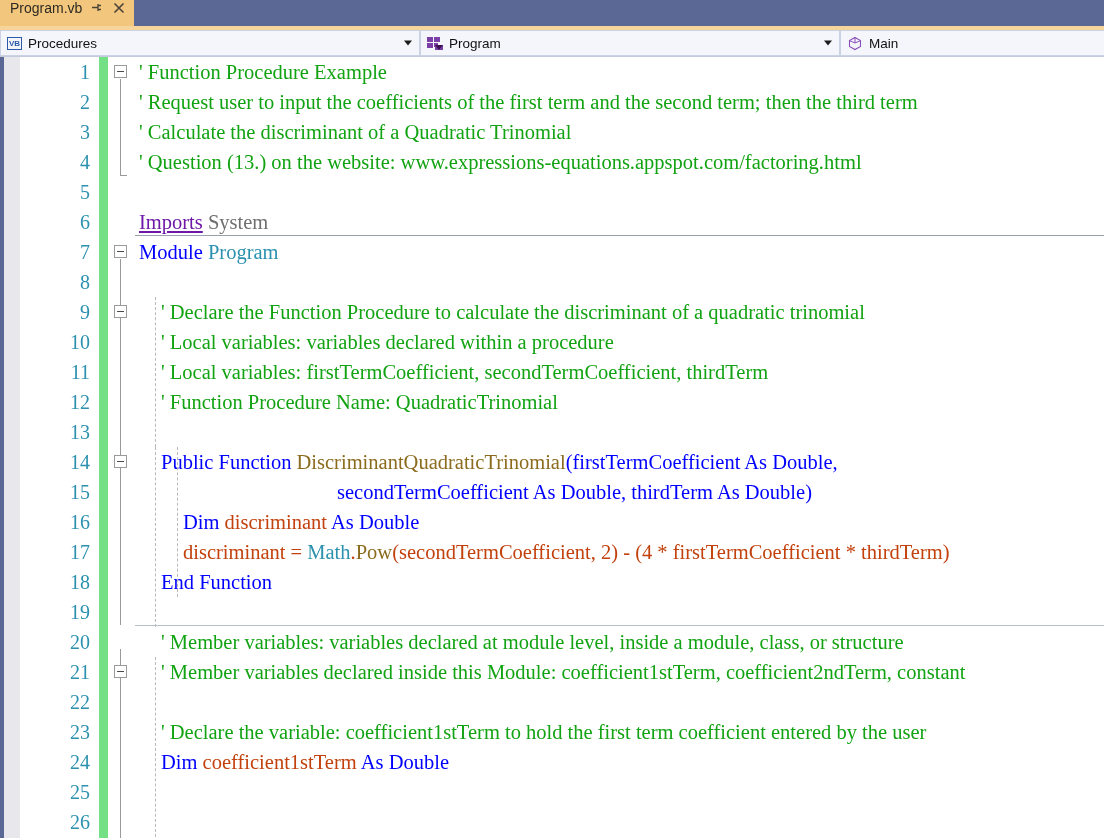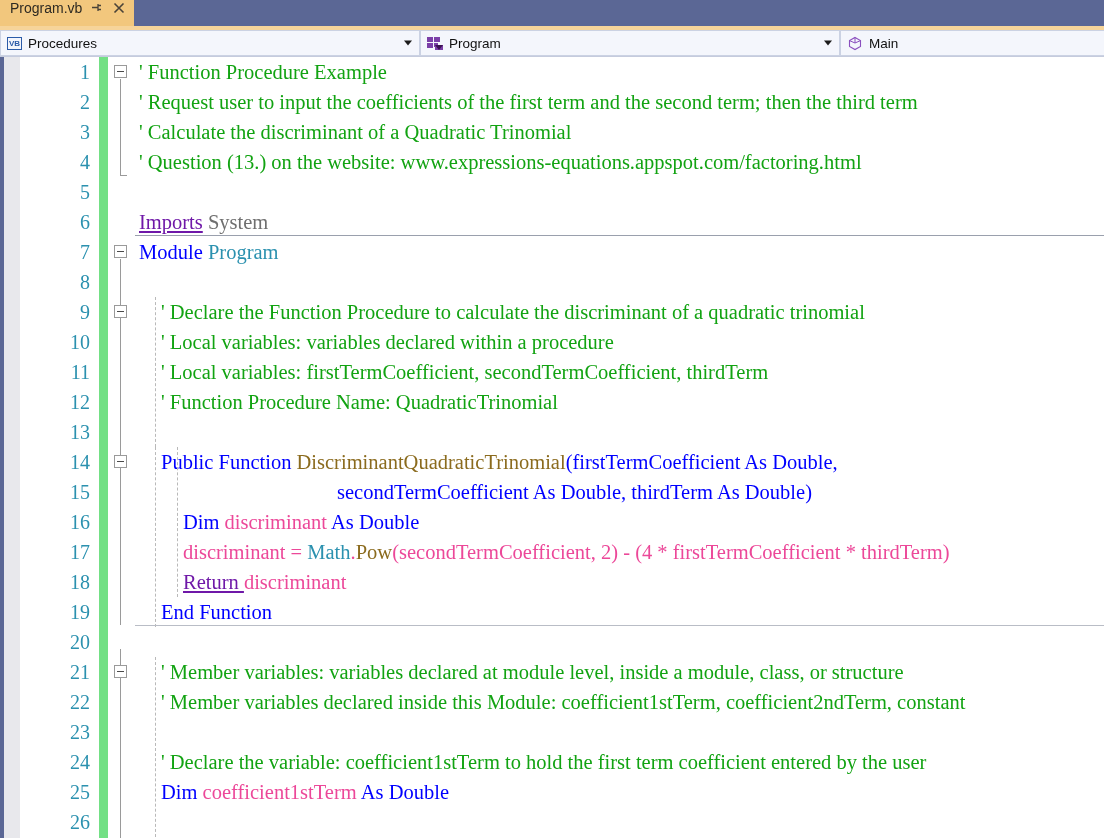--- a/index.html
+++ b/index.html
@@ -188,21 +188,21 @@
     color: #18184a;
     padding-left: 4px;
     box-sizing: border-box;
   }
 
   .cmt { color: #12A312; }
   .kw  { color: #0000FF; }
   .kw2 { color: #6F18A8; text-decoration: underline; }
   .typ { color: #2B91AF; }
   .fn  { color: #8B6B1E; }
-  .id  { color: #ec4899; }
+  .id  { color: #c2410c; }
   .gry { color: #6F6F6F; }
 
   
   .fold-box {
     position: absolute;
     left: 6px;
     width: 13px; height: 13px;
     border: 1px solid #9A9A9A;
     background: #ffffff;
     box-sizing: border-box;
@@ -358,21 +358,20 @@
         <div class="codeline" style="padding-left: 4px;">&nbsp;</div>
         <div class="codeline" style="padding-left: 26px;"><span class="cmt">' Declare the Function Procedure to calculate the discriminant of a quadratic trinomial</span></div>
         <div class="codeline" style="padding-left: 26px;"><span class="cmt">' Local variables: variables declared within a procedure</span></div>
         <div class="codeline" style="padding-left: 26px;"><span class="cmt">' Local variables: firstTermCoefficient, secondTermCoefficient, thirdTerm</span></div>
         <div class="codeline" style="padding-left: 26px;"><span class="cmt">' Function Procedure Name: QuadraticTrinomial</span></div>
         <div class="codeline" style="padding-left: 26px;">&nbsp;</div>
         <div class="codeline" style="padding-left: 26px;"><span class="kw">Public Function </span><span class="fn">DiscriminantQuadraticTrinomial</span><span class="kw">(firstTermCoefficient As Double,</span></div>
         <div class="codeline" style="padding-left: 202px;"><span class="kw">secondTermCoefficient As Double, thirdTerm As Double)</span></div>
         <div class="codeline" style="padding-left: 48px;"><span class="kw">Dim </span><span class="id">discriminant </span><span class="kw">As Double</span></div>
         <div class="codeline" style="padding-left: 48px;"><span class="id">discriminant = </span><span class="typ">Math</span><span class="id">.</span><span class="fn">Pow</span><span class="id">(secondTermCoefficient, 2) - (4 * firstTermCoefficient * thirdTerm)</span></div>
-        <div class="codeline" style="padding-left: 48px;"><span class="kw2">Return </span><span class="id">discriminant</span></div>
         <div class="codeline" style="padding-left: 26px;"><span class="kw">End Function</span></div>
         <div class="codeline" style="padding-left: 4px;">&nbsp;</div>
         <div class="codeline" style="padding-left: 26px;"><span class="cmt">' Member variables: variables declared at module level, inside a module, class, or structure</span></div>
         <div class="codeline" style="padding-left: 26px;"><span class="cmt">' Member variables declared inside this Module: coefficient1stTerm, coefficient2ndTerm, constant</span></div>
         <div class="codeline" style="padding-left: 26px;">&nbsp;</div>
         <div class="codeline" style="padding-left: 26px;"><span class="cmt">' Declare the variable: coefficient1stTerm to hold the first term coefficient entered by the user</span></div>
         <div class="codeline" style="padding-left: 26px;"><span class="kw">Dim </span><span class="id">coefficient1stTerm </span><span class="kw">As Double</span></div>
         <div class="codeline" style="padding-left: 4px;">&nbsp;</div>
         <div class="indent-guide" style="left: 20px; top: 240px; height: 150px;"></div>
         <div class="indent-guide" style="left: 20px; top: 390px; height: 180px;"></div>

